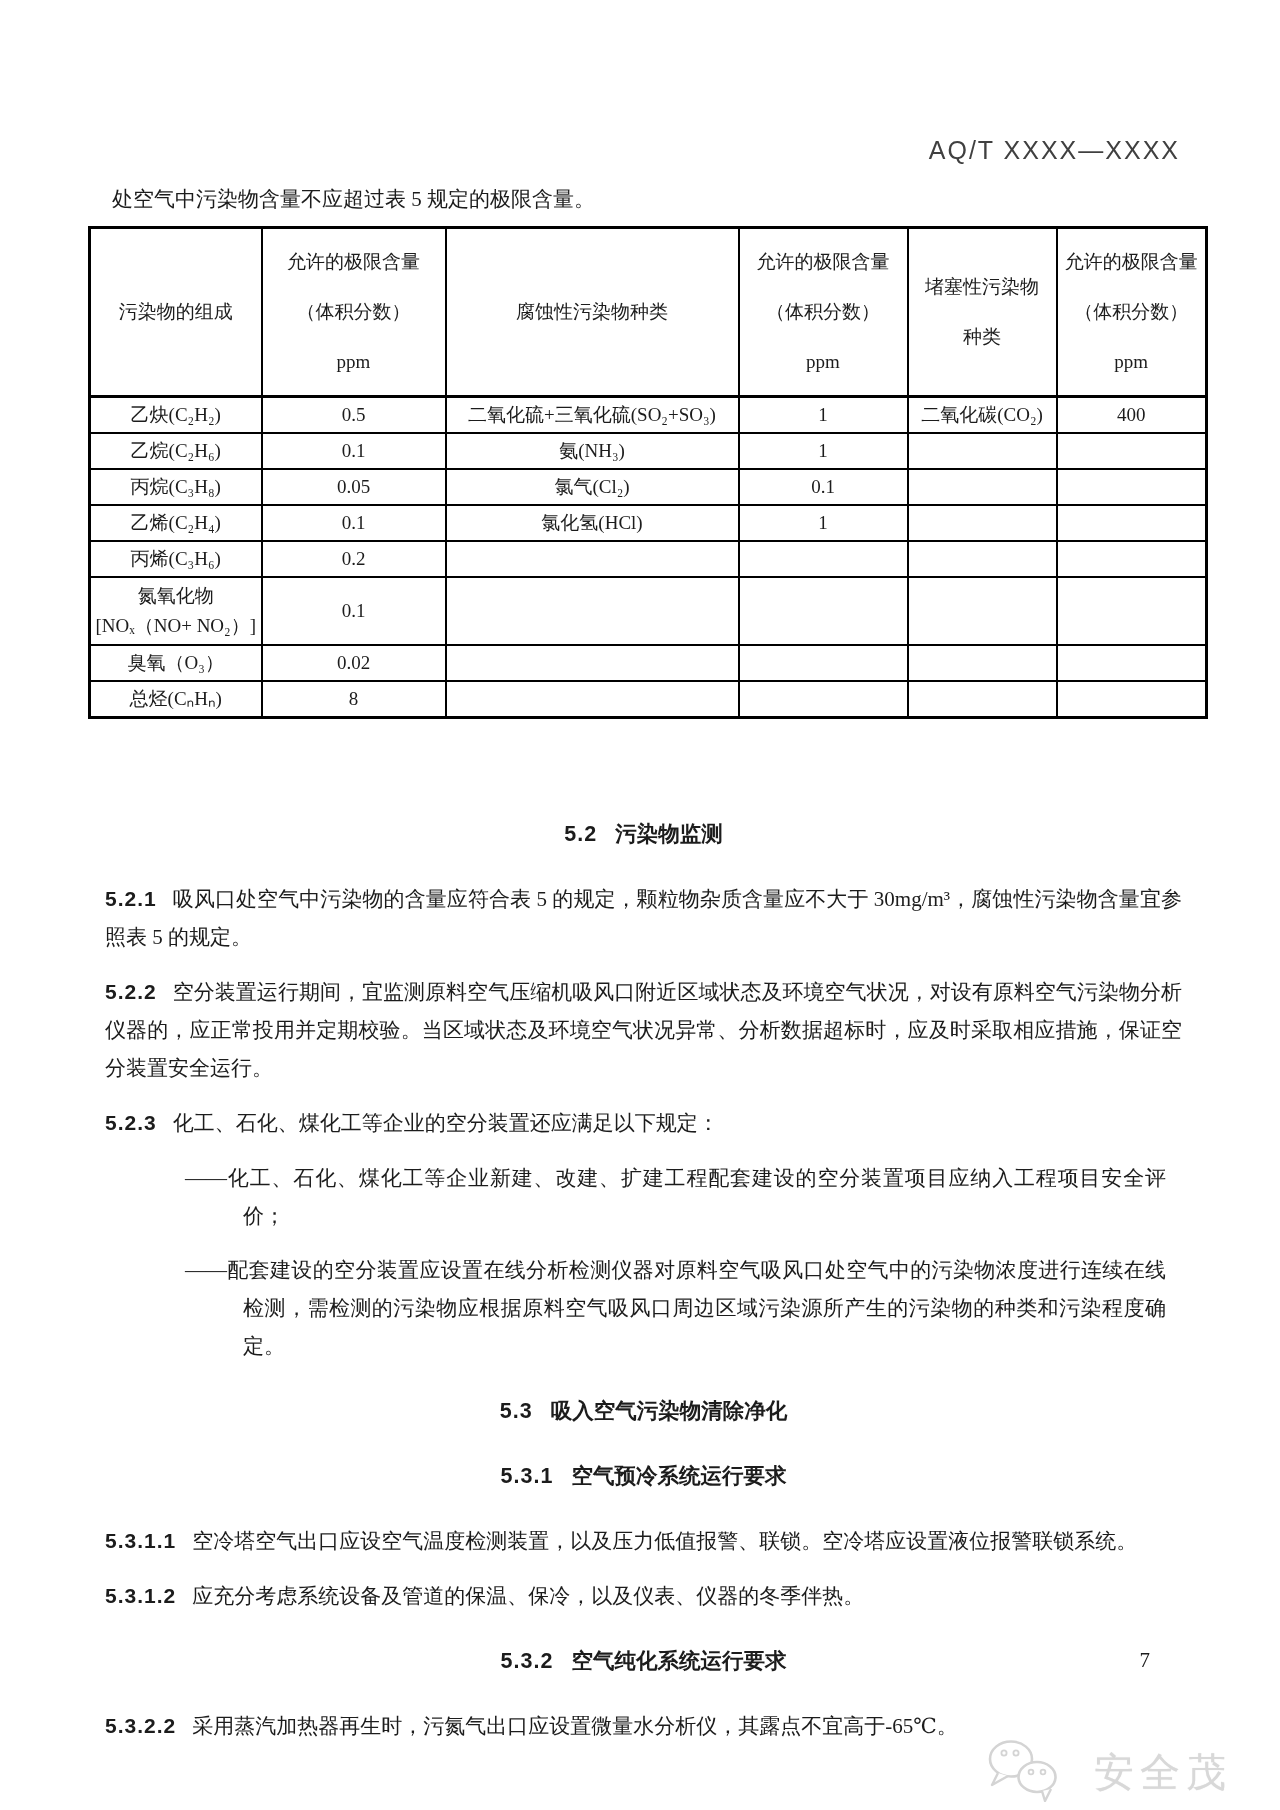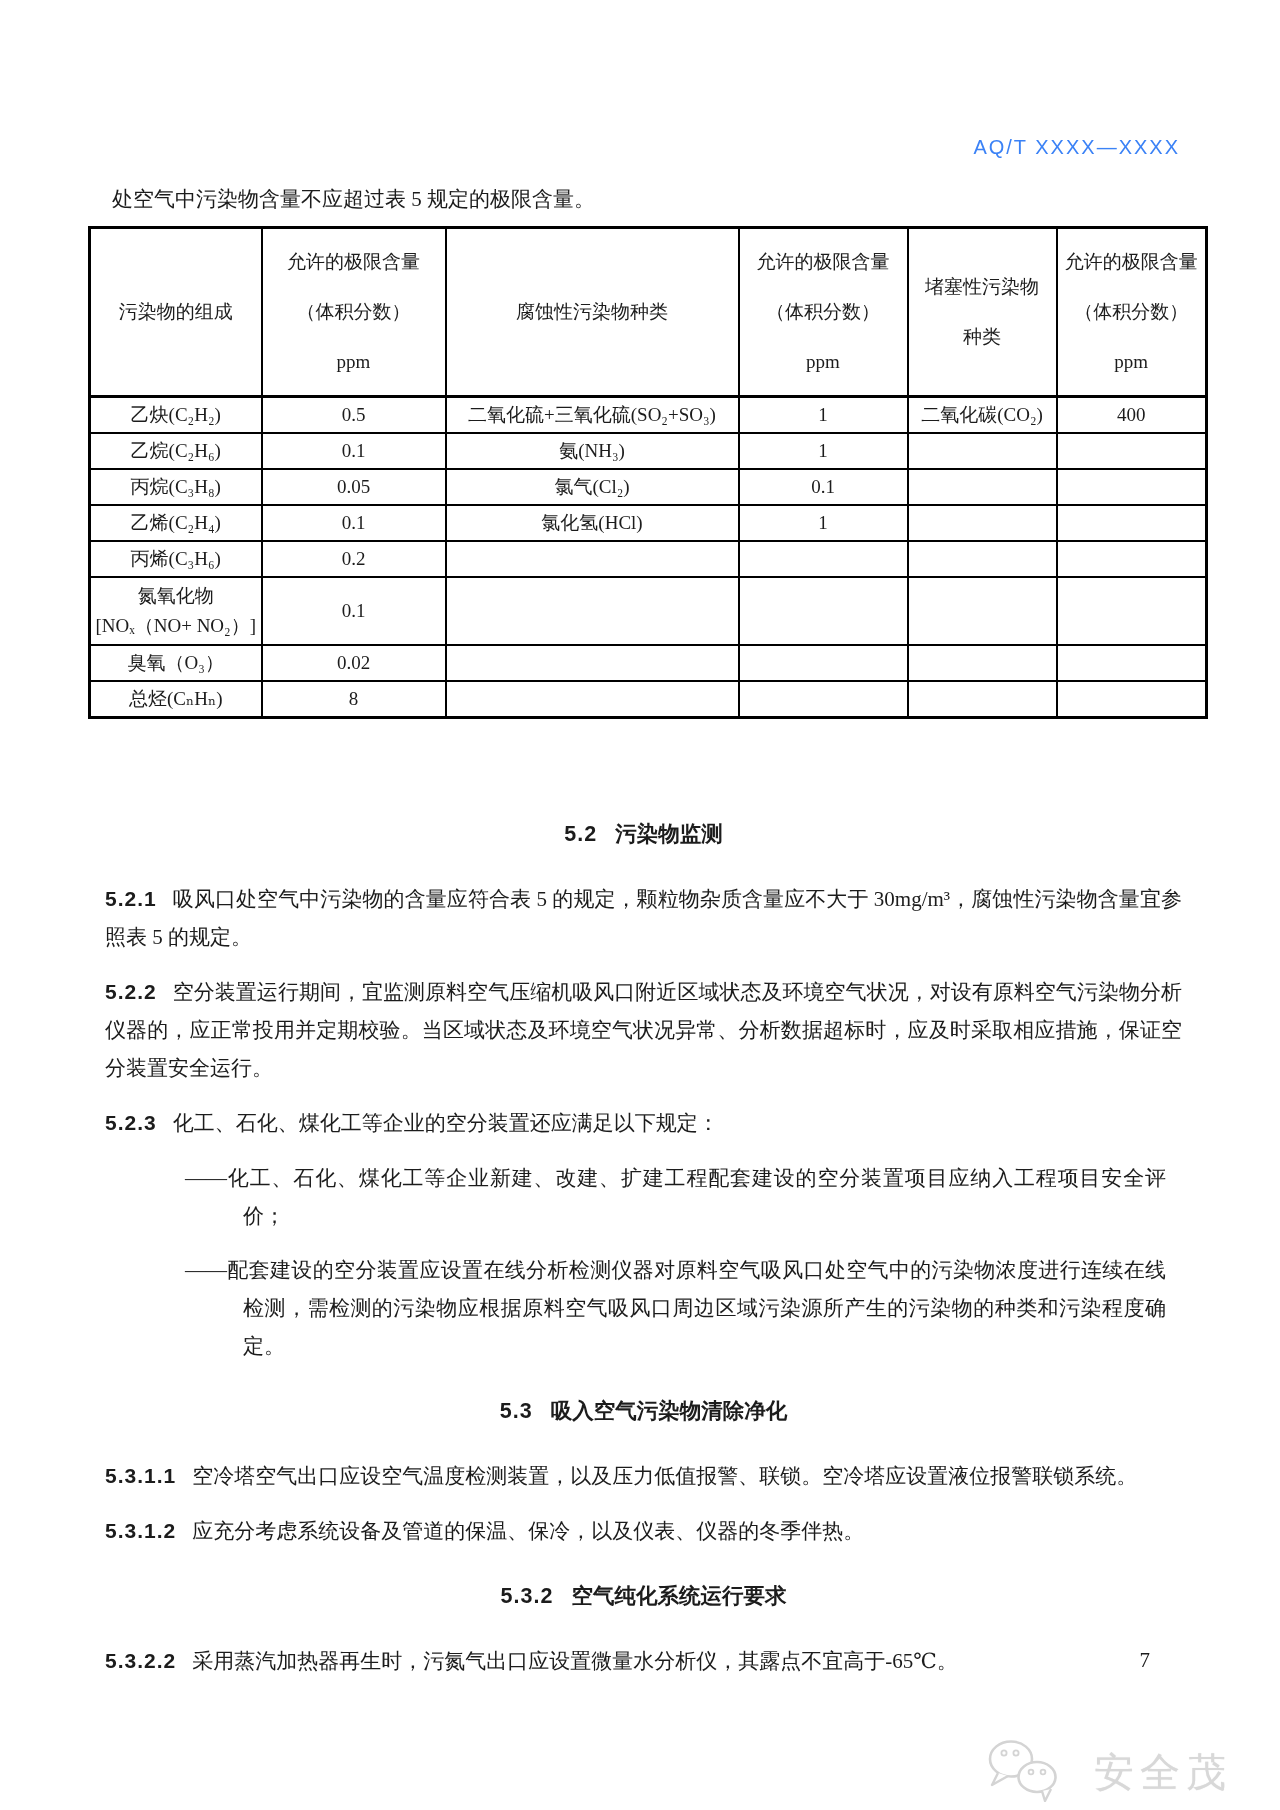--- a/index.html
+++ b/index.html
@@ -18,23 +18,23 @@
     background: #ffffff;
     color: #1c1c1c;
     font-family: "Liberation Serif", "DejaVu Serif", serif;
   }
   
   .doc-number {
     position: absolute;
     top: 136px;
     right: 100px;
     font-family: "Liberation Sans", "DejaVu Sans", sans-serif;
-    font-size: 20px;
+    font-size: 25px;
     letter-spacing: 2px;
-    color: #3b82f6;
+    color: #404040;
   }
   
   .intro {
     position: absolute;
     top: 182px;
     left: 112px;
     right: 100px;
     font-size: 21px;
     line-height: 34px;
   }
@@ -61,20 +61,21 @@
   }
   table.limits th, table.limits td {
     border: 2px solid #000;
     text-align: center;
     vertical-align: middle;
     white-space: pre-line;
     font-weight: normal;
     font-size: 19px;
     padding: 0 2px;
     overflow: hidden;
+    font-family: Liberation Serif, serif;
   }
   table.limits { border: 3px solid #000; }
   table.limits thead th {
     height: 166px;
     line-height: 50px;
     border-bottom: 3px solid #000;
   }
   table.limits td { height: 34px; line-height: 26px; }
   table.limits tr.tall td { height: 66px; line-height: 30px; }
   .c1 { width: 172px; }
@@ -262,20 +263,23 @@
       <span class="num">5.2.3</span><span>化工、石化、煤化工等企业的空分装置还应满足以下规定：</span>
     </div>
 
     <div class="bullet">——化工、石化、煤化工等企业新建、改建、扩建工程配套建设的空分装置项目应纳入工程项目安全评价；</div>
     <div class="bullet">——配套建设的空分装置应设置在线分析检测仪器对原料空气吸风口处空气中的污染物浓度进行连续在线检测，需检测的污染物应根据原料空气吸风口周边区域污染源所产生的污染物的种类和污染程度确定。</div>
 
     <div class="sec-h">
       <span class="num">5.3</span><span>吸入空气污染物清除净化</span>
     </div>
 
+    <div class="sec-h">
+      <span class="num">5.3.1</span><span>空气预冷系统运行要求</span>
+    </div>
 
     <div class="para">
       <span class="num">5.3.1.1</span><span>空冷塔空气出口应设空气温度检测装置，以及压力低值报警、联锁。空冷塔应设置液位报警联锁系统。</span>
     </div>
 
     <div class="para">
       <span class="num">5.3.1.2</span><span>应充分考虑系统设备及管道的保温、保冷，以及仪表、仪器的冬季伴热。</span>
     </div>
 
     <div class="sec-h">

